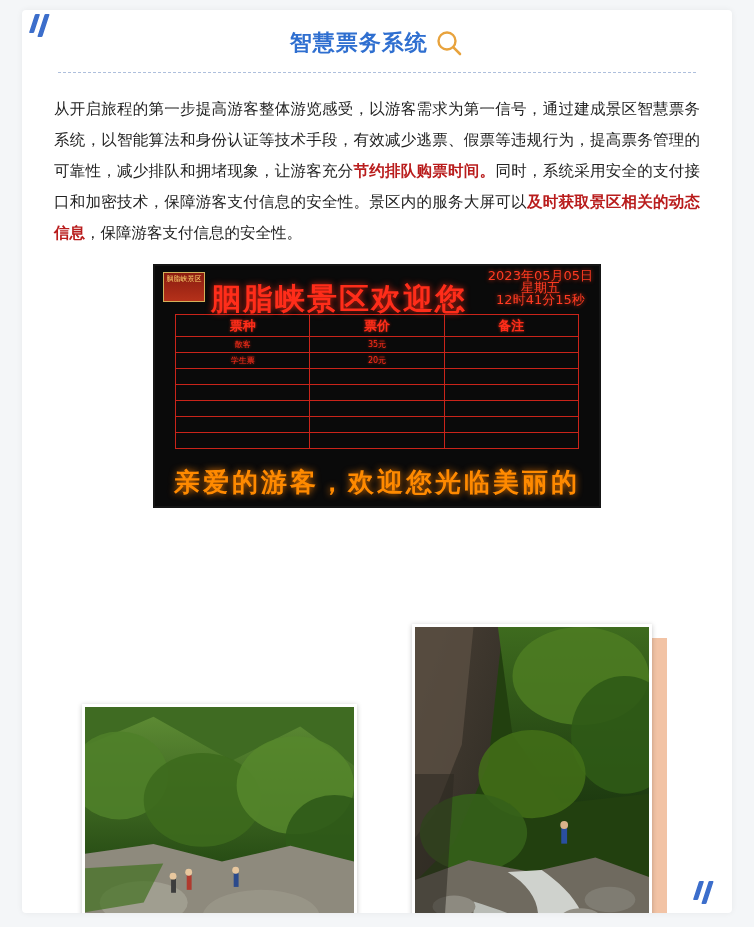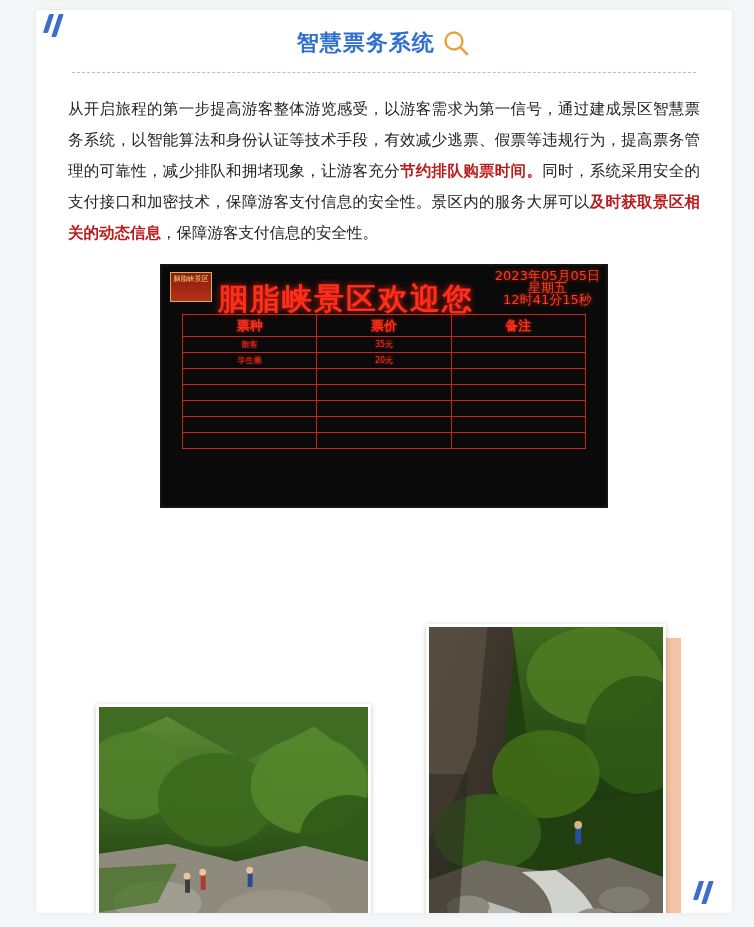--- a/index.html
+++ b/index.html
@@ -12,21 +12,21 @@
     background: #ffffff;
     font-family: "Liberation Sans", sans-serif;
     overflow: hidden;
   }
   .page {
     position: relative;
     width: 754px;
     height: 927px;
     background: #f4f6f8;
     box-sizing: border-box;
-    padding: 10px 22px 14px 36px;
+    padding: 10px 22px 14px 22px;
   }
   .card {
     position: relative;
     width: 100%;
     height: 903px;
     background: #ffffff;
     border-radius: 4px;
     box-shadow: 0 0 6px rgba(0,0,0,0.06);
     box-sizing: border-box;
     overflow: hidden;
@@ -297,20 +297,21 @@
               <td></td>
               <td></td>
             </tr>
           <tr>
               <td></td>
               <td></td>
               <td></td>
             </tr>
         </tbody>
       </table>
+      <div class="led-scroll">亲爱的游客，欢迎您光临美丽的</div>
     </div>
 
     <div class="photos">
       <div class="peach-block"></div>
 
       <div class="photo photo-right">
         <svg viewBox="0 0 240 305" xmlns="http://www.w3.org/2000/svg" preserveAspectRatio="none">
           <defs>
             <linearGradient id="cliff" x1="0" y1="0" x2="1" y2="1">
               <stop offset="0%" stop-color="#4a4036"></stop>

